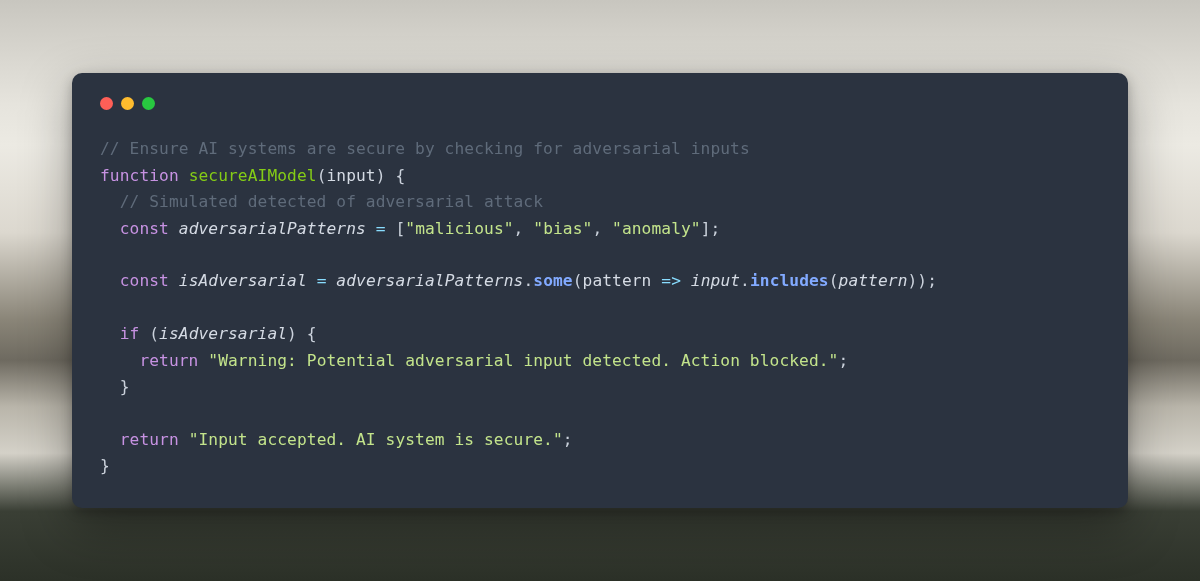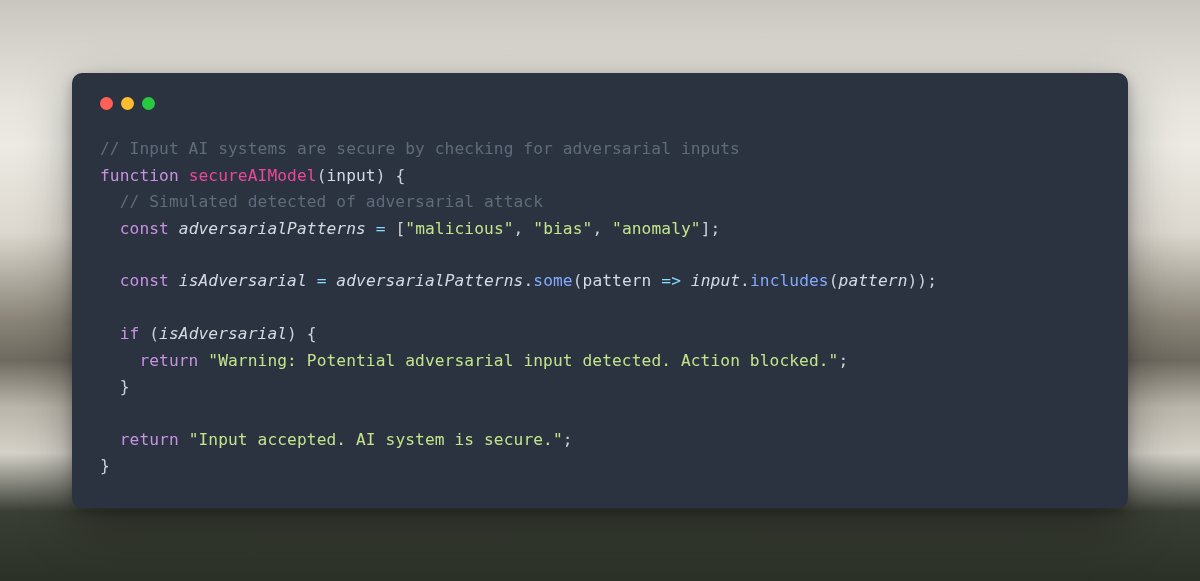--- a/index.html
+++ b/index.html
@@ -42,40 +42,40 @@
     font-family: inherit;
     font-size: 16.2px;
     line-height: 1.63;
     white-space: pre;
     color: #cbd2dc;
     letter-spacing: 0.1px;
   }
 
   .c-comment  { color: #5f6b7a; }
   .c-keyword  { color: #c792e2; }
-  .c-func     { color: #ec4899; }
+  .c-func     { color: #84cc16; }
   .c-ident    { color: #d5dbe4; font-style: italic; }
   .c-oper     { color: #89ddff; }
   .c-punct    { color: #cbd2dc; }
   .c-string   { color: #c3e48b; }
-  .c-method   { color: #82aaff; }
+  .c-method   { color: #82aaff; font-weight: bold; }
   .c-param    { color: #d5dbe4; }
   .c-brace    { color: #cbd2dc; }
 </style>
 </head>
 <body>
 
 <div class="window">
   <div class="traffic-lights">
     <div class="tl red"></div>
     <div class="tl yellow"></div>
     <div class="tl green"></div>
   </div>
 
-<pre class="code"><span class="c-comment">// Input AI systems are secure by checking for adversarial inputs</span>
+<pre class="code"><span class="c-comment">// Ensure AI systems are secure by checking for adversarial inputs</span>
 <span class="c-keyword">function</span> <span class="c-func">secureAIModel</span><span class="c-punct">(</span><span class="c-param">input</span><span class="c-punct">) {</span>
 <span class="c-comment">  // Simulated detected of adversarial attack</span>
 <span>  </span><span class="c-keyword">const</span> <span class="c-ident">adversarialPatterns</span><span class="c-oper"> = </span><span class="c-punct">[</span><span class="c-string">"malicious"</span><span class="c-punct">, </span><span class="c-string">"bias"</span><span class="c-punct">, </span><span class="c-string">"anomaly"</span><span class="c-punct">];</span>
 
 <span>  </span><span class="c-keyword">const</span> <span class="c-ident">isAdversarial</span><span class="c-oper"> = </span><span class="c-ident">adversarialPatterns</span><span class="c-punct">.</span><span class="c-method">some</span><span class="c-punct">(</span><span class="c-param">pattern</span><span class="c-oper"> =&gt; </span><span class="c-ident">input</span><span class="c-punct">.</span><span class="c-method">includes</span><span class="c-punct">(</span><span class="c-ident">pattern</span><span class="c-punct">));</span>
 
 <span>  </span><span class="c-keyword">if</span><span class="c-punct"> (</span><span class="c-ident">isAdversarial</span><span class="c-punct">) {</span>
 <span>    </span><span class="c-keyword">return</span><span> </span><span class="c-string">"Warning: Potential adversarial input detected. Action blocked."</span><span class="c-punct">;</span>
 <span>  </span><span class="c-brace">}</span>
 

